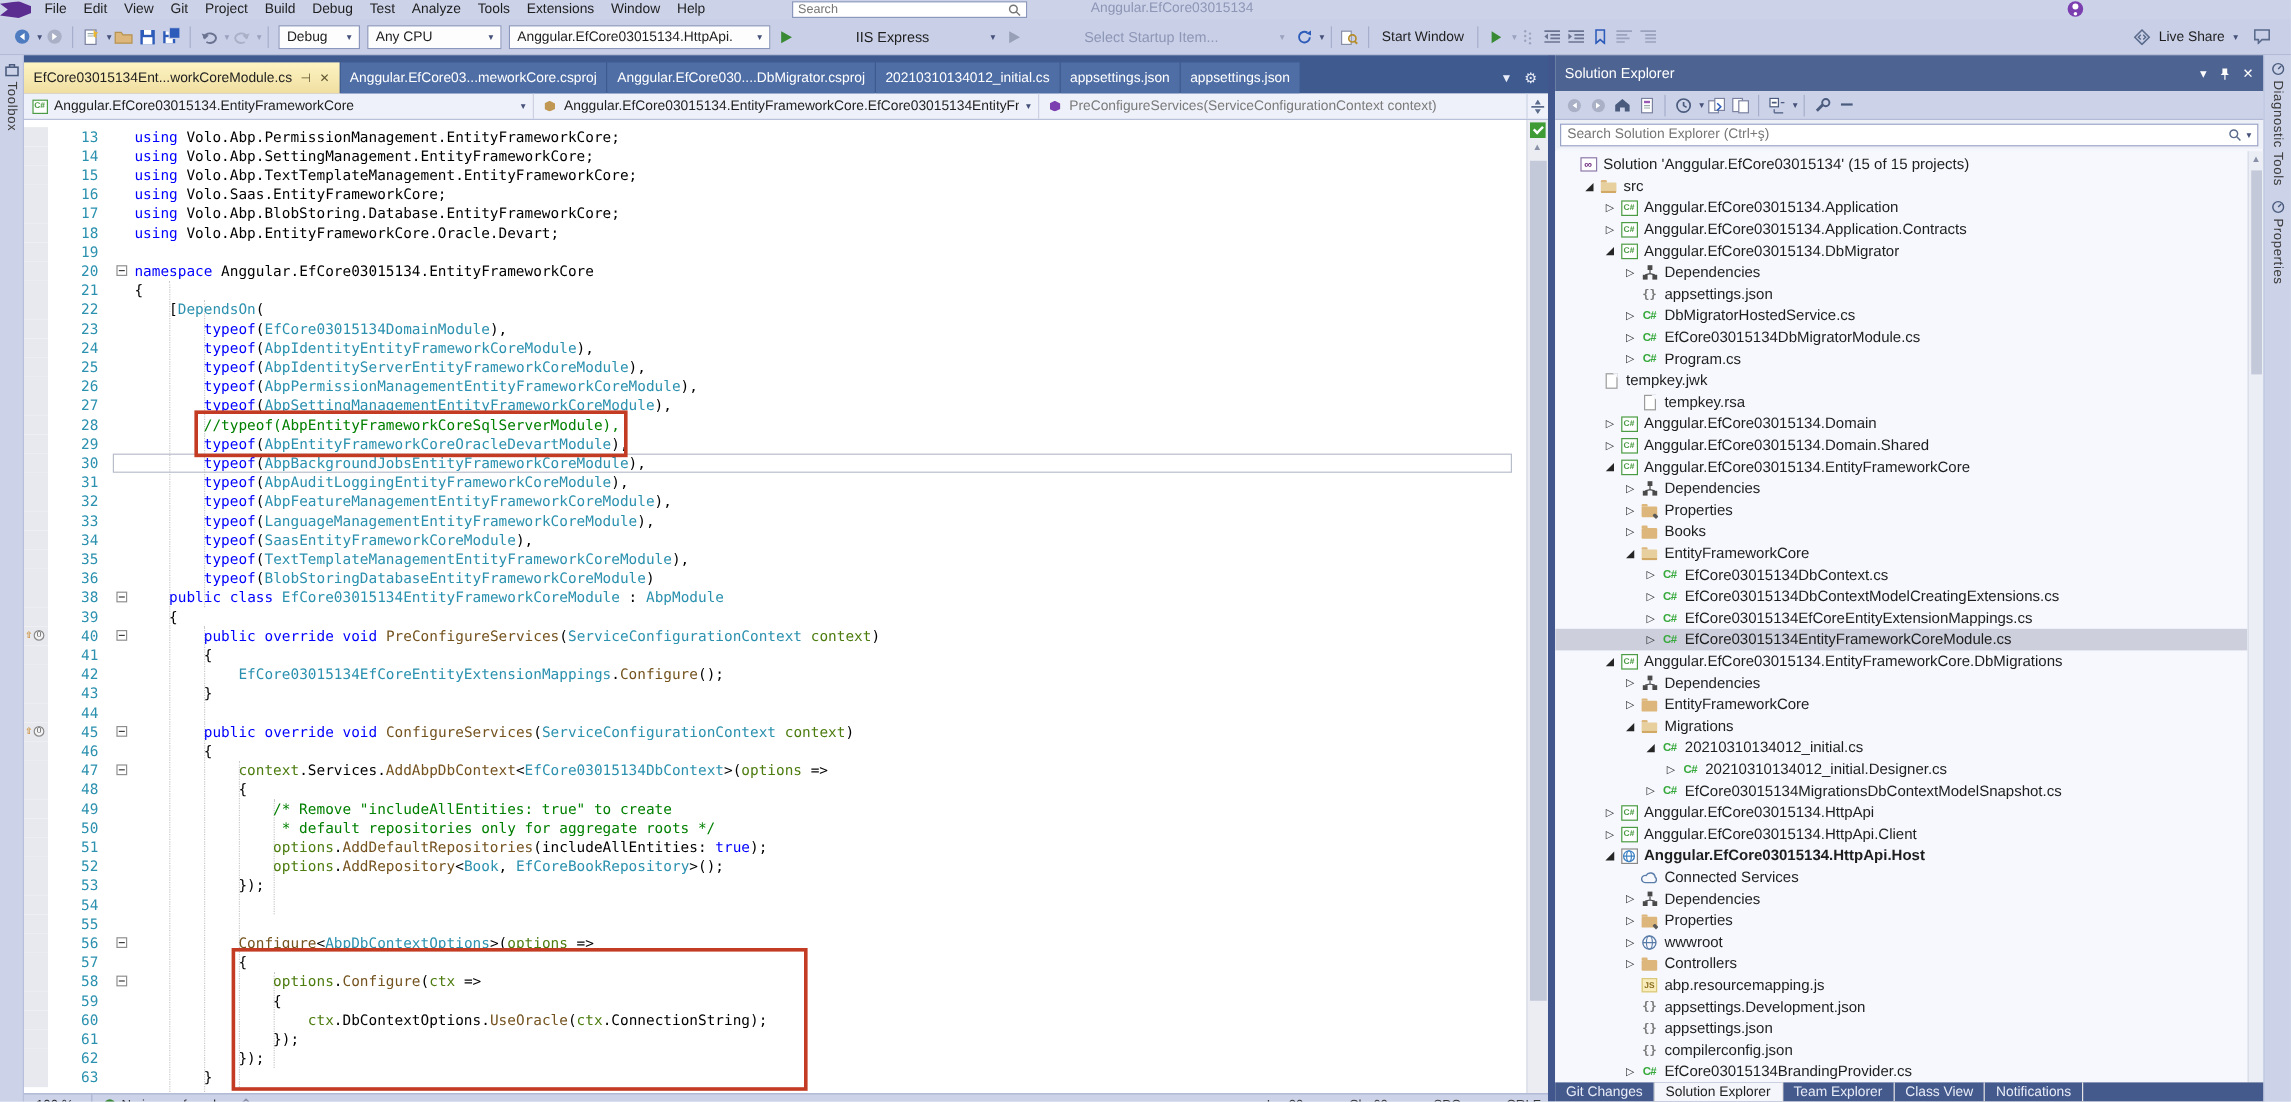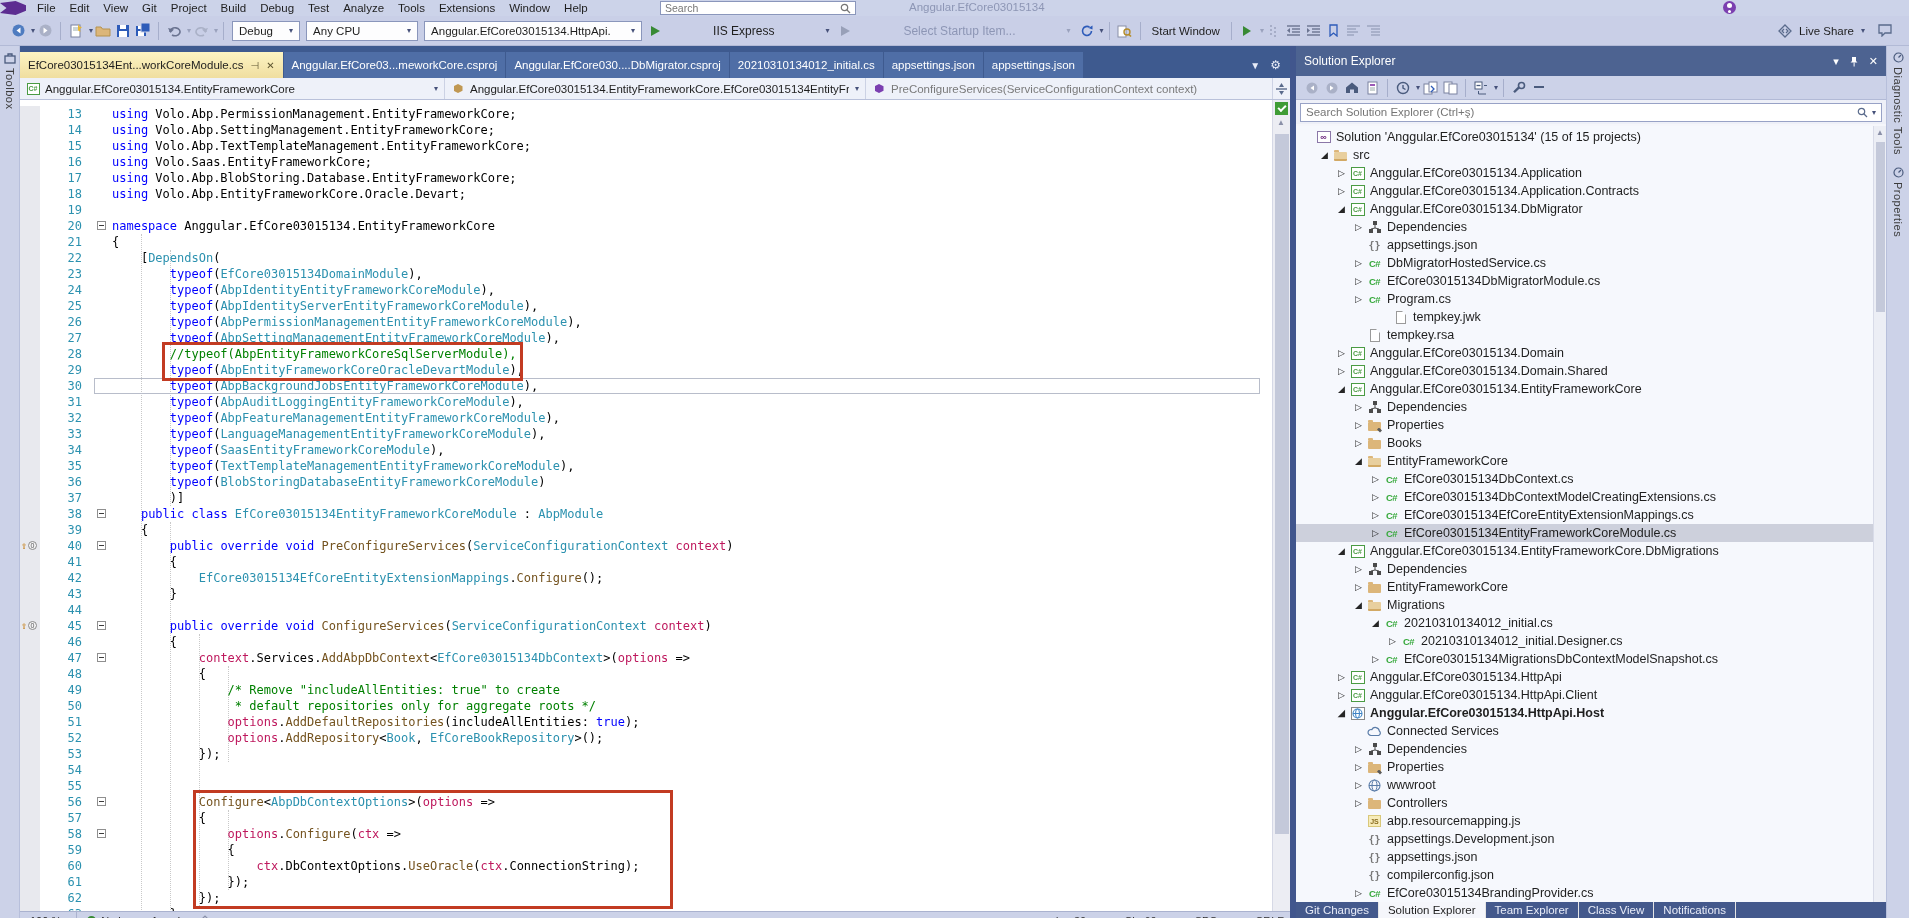--- a/index.html
+++ b/index.html
@@ -61,21 +61,21 @@
   #codearea { position:absolute; top:54px; left:0; right:18px; bottom:7px; background:#fff; overflow:hidden; font-family:"DejaVu Sans Mono",monospace; font-size:12px; }
   #lines { position:absolute; top:6px; left:0; right:0; }
   .cl { height:16px; display:flex; line-height:16px; position:relative; }
   .gut { width:20px; background:#e8e9ee; flex:none; position:relative; display:flex; align-items:center; justify-content:center; }
   .ln  { width:52px; flex:none; text-align:right; padding-right:10px; color:#2b91af; }
   .fold{ width:20px; flex:none; position:relative; }
   .fb  { position:absolute; left:5px; top:3px; width:9px; height:9px; border:1px solid #8f8f8f; background:#fff; }
   .fb::after { content:""; position:absolute; left:1px; top:3px; width:5px; height:1px; background:#3c3c3c; }
   .ct { white-space:pre; position:relative; z-index:2; }
   .tok-k { color:#0000ff; } .tok-t { color:#2b91af; } .tok-m { color:#74531f; }
-  .tok-c { color:#008000; } .tok-v { color:#be185d; } .tok-p { color:#000; }
+  .tok-c { color:#008000; } .tok-v { color:#4d7c0f; } .tok-p { color:#000; }
   .guide { position:absolute; width:0; border-left:1px dotted #c9c9c9; z-index:1; }
   .curline { position:absolute; left:74px; width:1166px; border:1px solid #b8bdca; height:16px; z-index:1; }
   .redbox { position:absolute; border:3px solid #c23b22; z-index:5; }
   .refico { position:absolute; left:1px; top:1px; display:flex; align-items:center; }
   .refico .arrowup { color:#c8882a; font-size:10px; font-weight:bold; line-height:13px; }
   .refico .zero { width:9px; height:9px; border:1px solid #8a8a8a; border-radius:50%; font-size:7px; line-height:8px; text-align:center; color:#555; background:#f4f4f6; margin-left:1px; font-family:"Liberation Sans",sans-serif; }
 
   #vscroll { position:absolute; top:54px; right:0; width:18px; bottom:7px; background:#ecedf3; border-left:1px solid #d6d9e6; }
   #health { position:absolute; top:2px; left:2px; width:13px; height:13px; background:#3f9c35; }
   #health::after { content:""; position:absolute; left:3px; top:3px; width:6px; height:3px; border-left:2px solid #fff; border-bottom:2px solid #fff; transform:rotate(-45deg); }
@@ -587,26 +587,20 @@
             <div class="ct"><span class="tok-p">        </span><span class="tok-k">typeof</span><span class="tok-p">(</span><span class="tok-t">TextTemplateManagementEntityFrameworkCoreModule</span><span class="tok-p">),</span></div>
           </div>
           <div class="cl">
             <div class="gut"></div>
             <div class="ln">36</div>
             <div class="fold"></div>
             <div class="ct"><span class="tok-p">        </span><span class="tok-k">typeof</span><span class="tok-p">(</span><span class="tok-t">BlobStoringDatabaseEntityFrameworkCoreModule</span><span class="tok-p">)</span></div>
           </div>
           <div class="cl">
             <div class="gut"></div>
-            <div class="ln">37</div>
-            <div class="fold"></div>
-            <div class="ct"><span class="tok-p">        )]</span></div>
-          </div>
-          <div class="cl">
-            <div class="gut"></div>
             <div class="ln">38</div>
             <div class="fold">
               <span class="fb"></span>
             </div>
             <div class="ct"><span class="tok-p">    </span><span class="tok-k">public</span><span class="tok-p"> </span><span class="tok-k">class</span><span class="tok-p"> </span><span class="tok-t">EfCore03015134EntityFrameworkCoreModule</span><span class="tok-p"> : </span><span class="tok-t">AbpModule</span></div>
           </div>
           <div class="cl">
             <div class="gut"></div>
             <div class="ln">39</div>
             <div class="fold"></div>
@@ -981,21 +975,21 @@
           </span>
           <span>EfCore03015134DbMigratorModule.cs</span>
         </div>
         <div class="trow" style="padding-left: 55px;">
           <span class="ar">▷</span>
           <span class="ti">
             <span class="ic-cs">C#</span>
           </span>
           <span>Program.cs</span>
         </div>
-        <div class="trow" style="padding-left: 81px;">
+        <div class="trow" style="padding-left: 23px;">
           <span class="ar"></span>
           <span class="ti">
             <span class="ic-doc"></span>
           </span>
           <span>tempkey.jwk</span>
         </div>
         <div class="trow" style="padding-left: 55px;">
           <span class="ar"></span>
           <span class="ti">
             <span class="ic-doc"></span>

